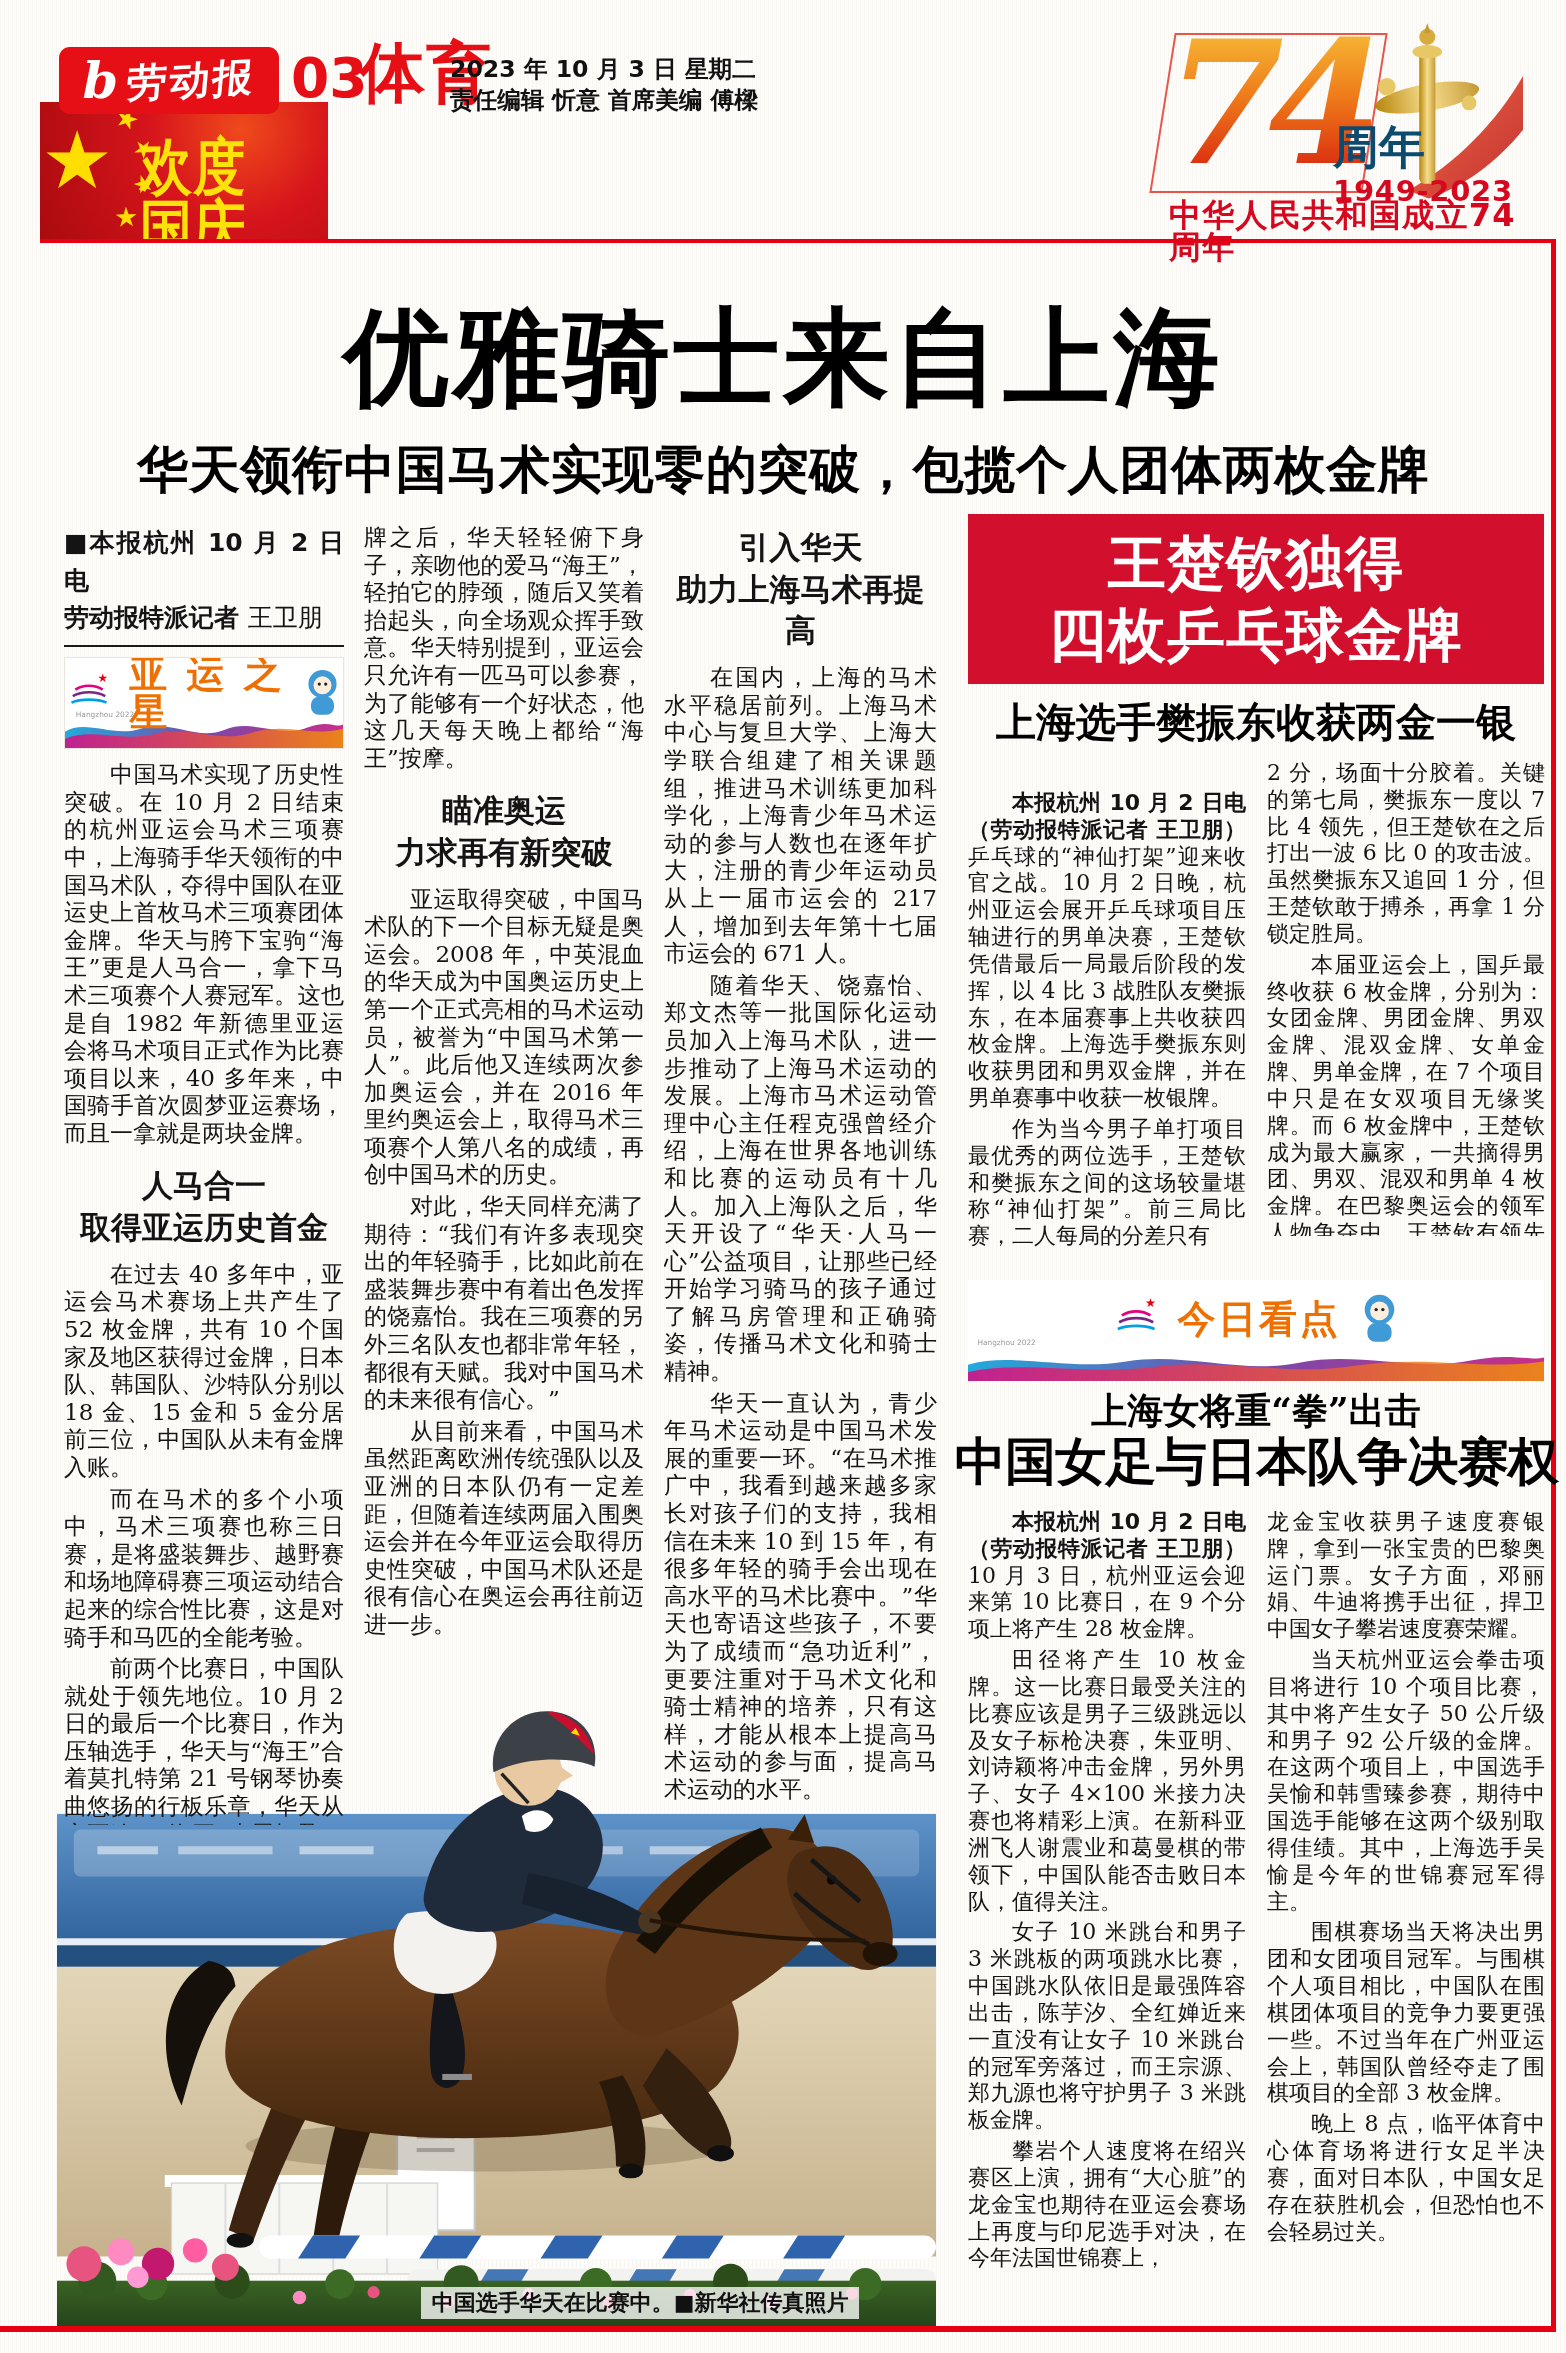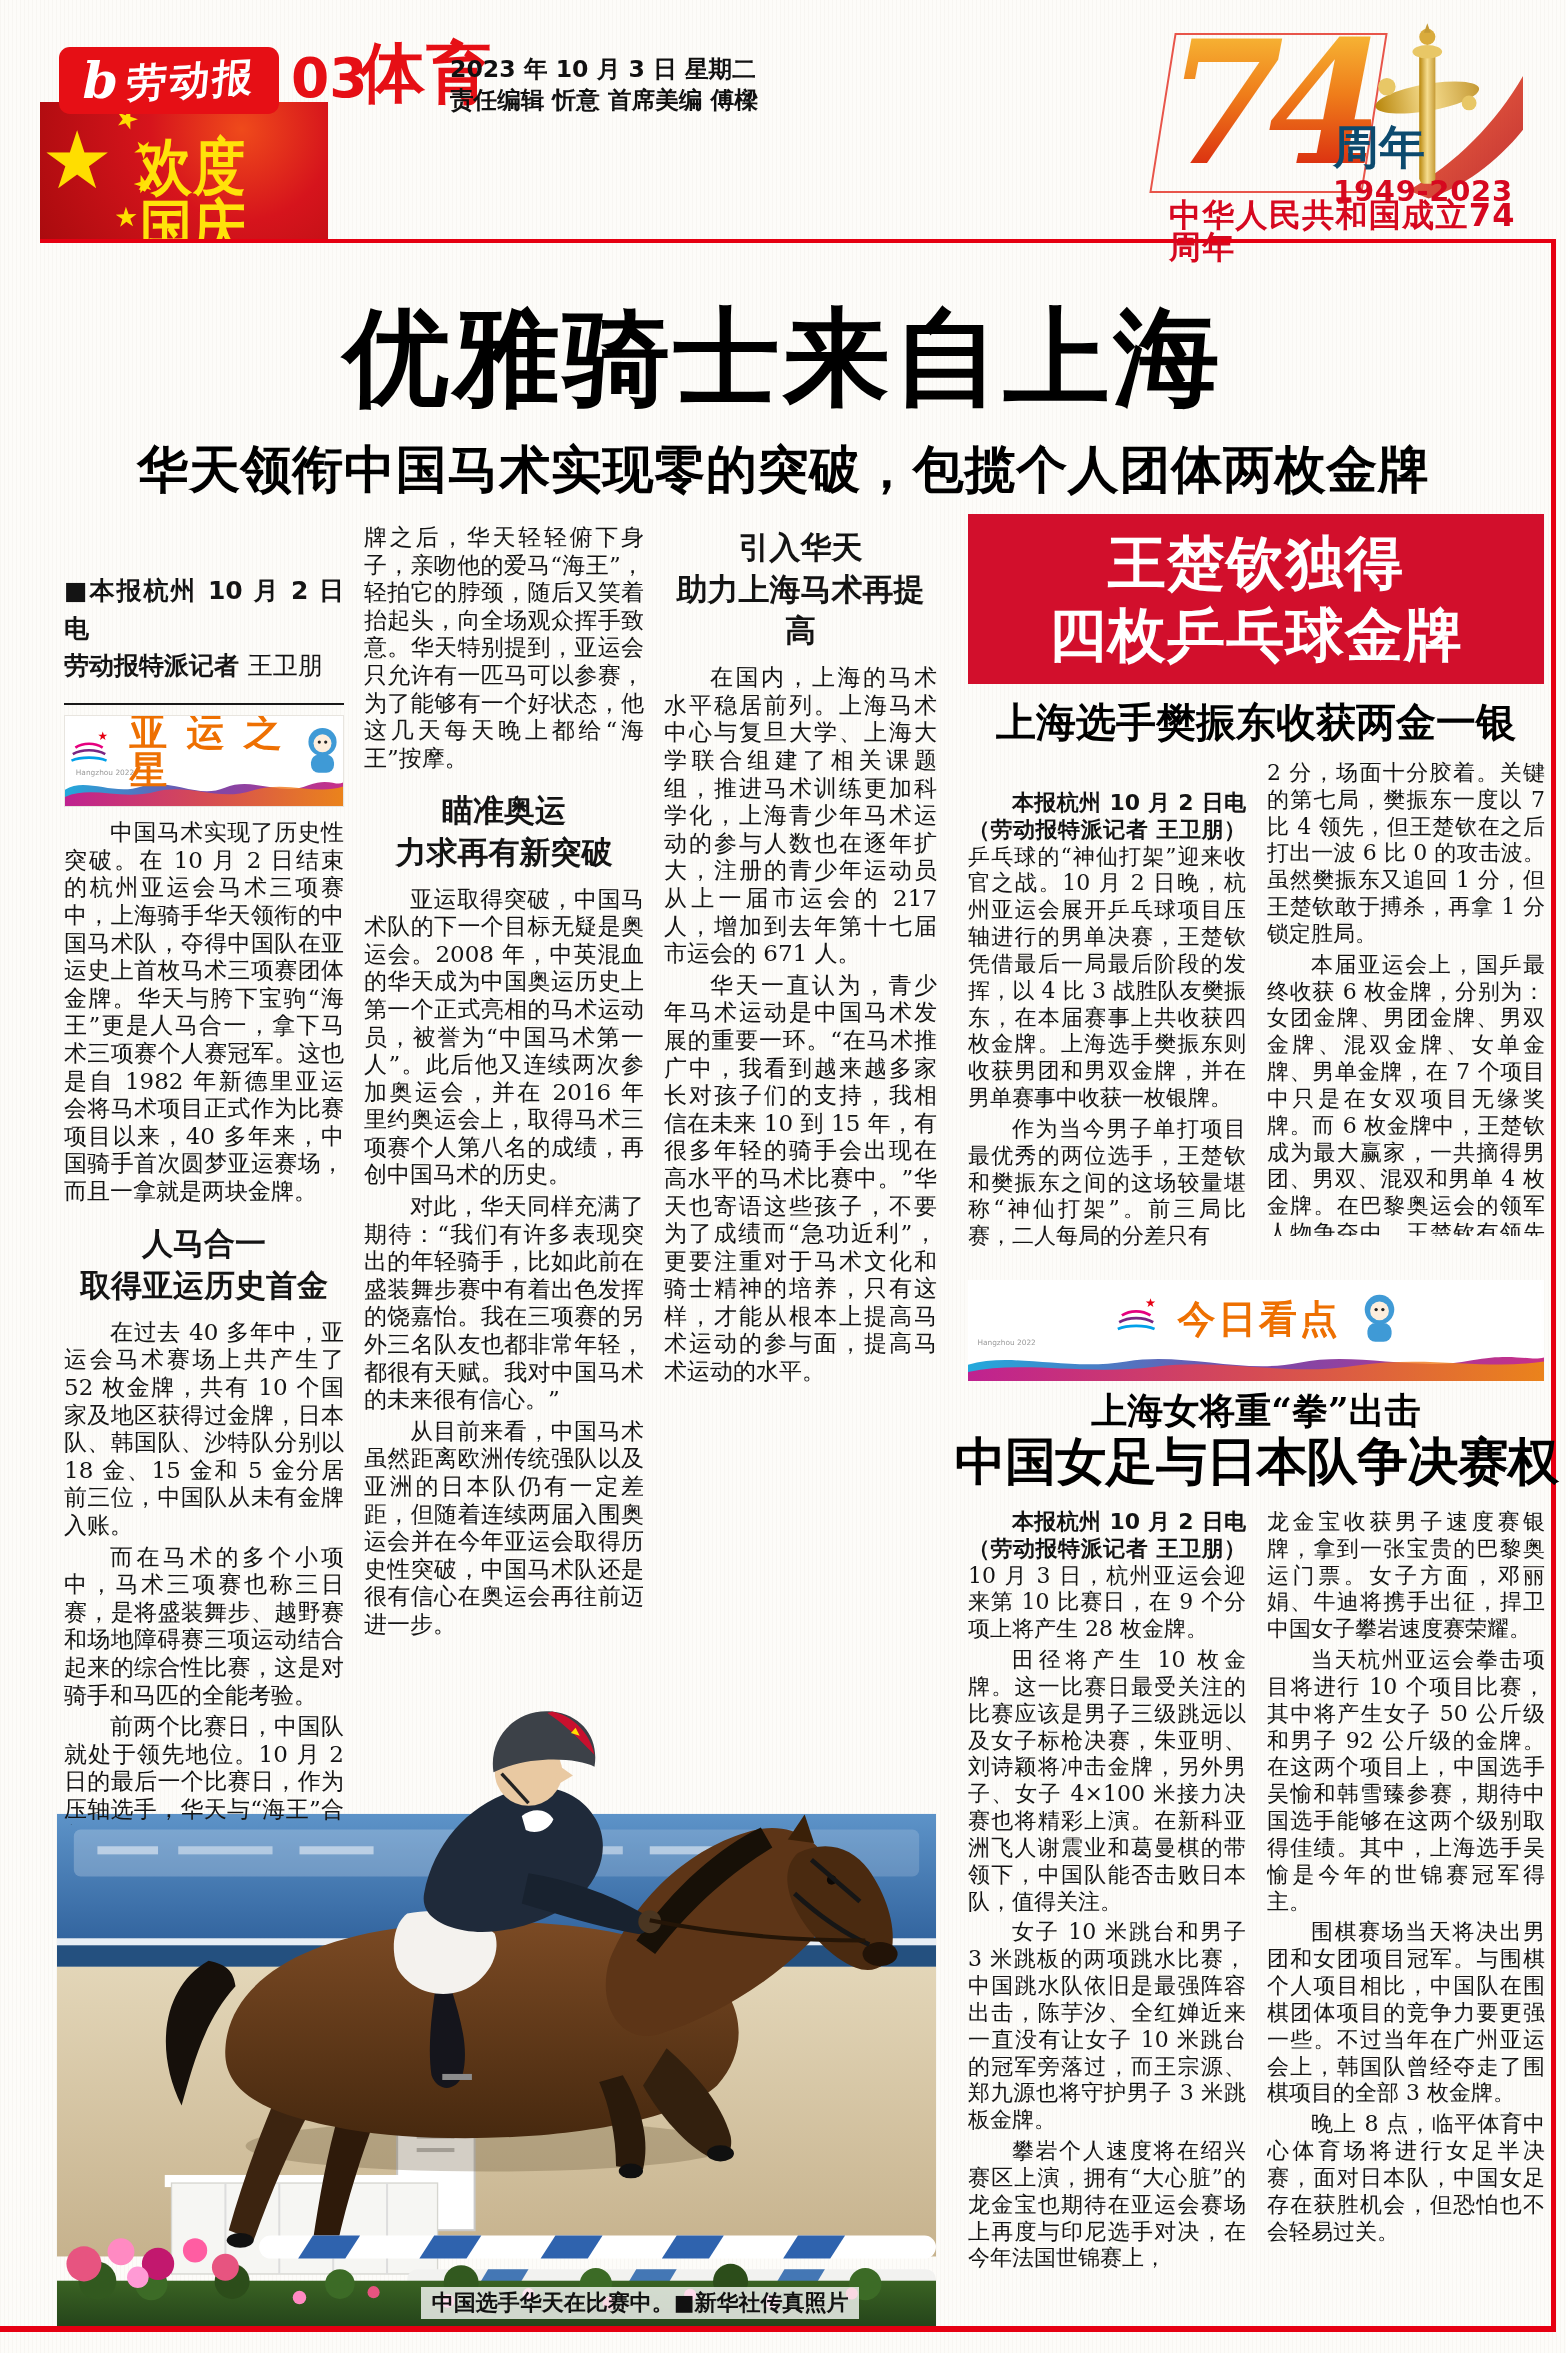--- a/index.html
+++ b/index.html
@@ -41,21 +41,21 @@
   .subheadline{position:absolute;left:0;top:439px;width:1567px;text-align:center;
     font:900 51px/1.2 "DejaVu Serif",serif;color:#000;letter-spacing:0.7px;z-index:2;}
   
   .col{position:absolute;top:524px;font-size:23px;line-height:1.2;text-align:justify;color:#141414;overflow:hidden;z-index:2;}
   .col p{margin:0 0 4px 0;text-indent:2em;}
   .col p.noindent{text-indent:0;}
   #col1{left:64px;width:280px;height:1301px;}
   #col2{left:364px;width:280px;height:1139px;}
   #col3{left:664px;width:273px;height:1301px;}
   .byline{font-family:"DejaVu Sans","Liberation Sans",sans-serif;font-weight:bold;font-size:25px;line-height:1.5;
-    border-bottom:2px solid #1a1a1a;padding-bottom:18px;margin-bottom:10.8px;text-indent:0;margin-top:48px;}
+    border-bottom:2px solid #1a1a1a;padding-bottom:8px;margin-bottom:10.8px;text-indent:0;}
   .byline .author{font-family:Liberation Sans, sans-serif;font-weight:normal;}
   .inhead{font:900 31px/1.35 "DejaVu Serif",serif;text-align:center;margin:17.5px 0 12px;text-indent:0;}
   
   .wave-banner{position:relative;background:#fff;border:0.7px solid #e8e5df;overflow:hidden;}
   .star-banner{height:90px;margin:4px 0 12px;}
   .wave-banner .row{position:relative;z-index:2;display:flex;align-items:center;justify-content:center;gap:17.5px;height:78%;}
   .wave-banner .wave{position:absolute;left:0;bottom:0;width:100%;height:39px;z-index:1;}
   .banner-title-orange{font:900 38px/1 "DejaVu Sans","Liberation Sans",sans-serif;color:#ee7002;letter-spacing:2.7px;}
   .logo-caption{font:7.4px/1 "DejaVu Sans","Liberation Sans",sans-serif;color:#9a9a9a;}
   
@@ -199,20 +199,21 @@
     <p>对此，华天同样充满了期待：“我们有许多表现突出的年轻骑手，比如此前在盛装舞步赛中有着出色发挥的饶嘉怡。我在三项赛的另外三名队友也都非常年轻，都很有天赋。我对中国马术的未来很有信心。”</p>
     <p>从目前来看，中国马术虽然距离欧洲传统强队以及亚洲的日本队仍有一定差距，但随着连续两届入围奥运会并在今年亚运会取得历史性突破，中国马术队还是很有信心在奥运会再往前迈进一步。</p>
   </div>
 
   <div class="col" id="col3">
     <div class="inhead" style="margin-top:2.7px;">
       <span>引入华天</span><br>
       <span>助力上海马术再提高</span>
     </div>
     <p>在国内，上海的马术水平稳居前列。上海马术中心与复旦大学、上海大学联合组建了相关课题组，推进马术训练更加科学化，上海青少年马术运动的参与人数也在逐年扩大，注册的青少年运动员从上一届市运会的 217 人，增加到去年第十七届市运会的 671 人。</p>
+    <p>随着华天、饶嘉怡、郑文杰等一批国际化运动员加入上海马术队，进一步推动了上海马术运动的发展。上海市马术运动管理中心主任程克强曾经介绍，上海在世界各地训练和比赛的运动员有十几人。加入上海队之后，华天开设了“华天·人马一心”公益项目，让那些已经开始学习骑马的孩子通过了解马房管理和正确骑姿，传播马术文化和骑士精神。</p>
     <p>华天一直认为，青少年马术运动是中国马术发展的重要一环。“在马术推广中，我看到越来越多家长对孩子们的支持，我相信在未来 10 到 15 年，有很多年轻的骑手会出现在高水平的马术比赛中。”华天也寄语这些孩子，不要为了成绩而“急功近利”，更要注重对于马术文化和骑士精神的培养，只有这样，才能从根本上提高马术运动的参与面，提高马术运动的水平。</p>
   </div>
 
   <div class="photo">
     <svg width="879" height="657" viewBox="0 0 1305 975">
       <defs>
         <linearGradient id="gBlue" x1="0" y1="0" x2="0" y2="1">
           <stop offset="0" stop-color="#5d93c8"></stop>
             <stop offset="1" stop-color="#33659f"></stop>
         </linearGradient>

